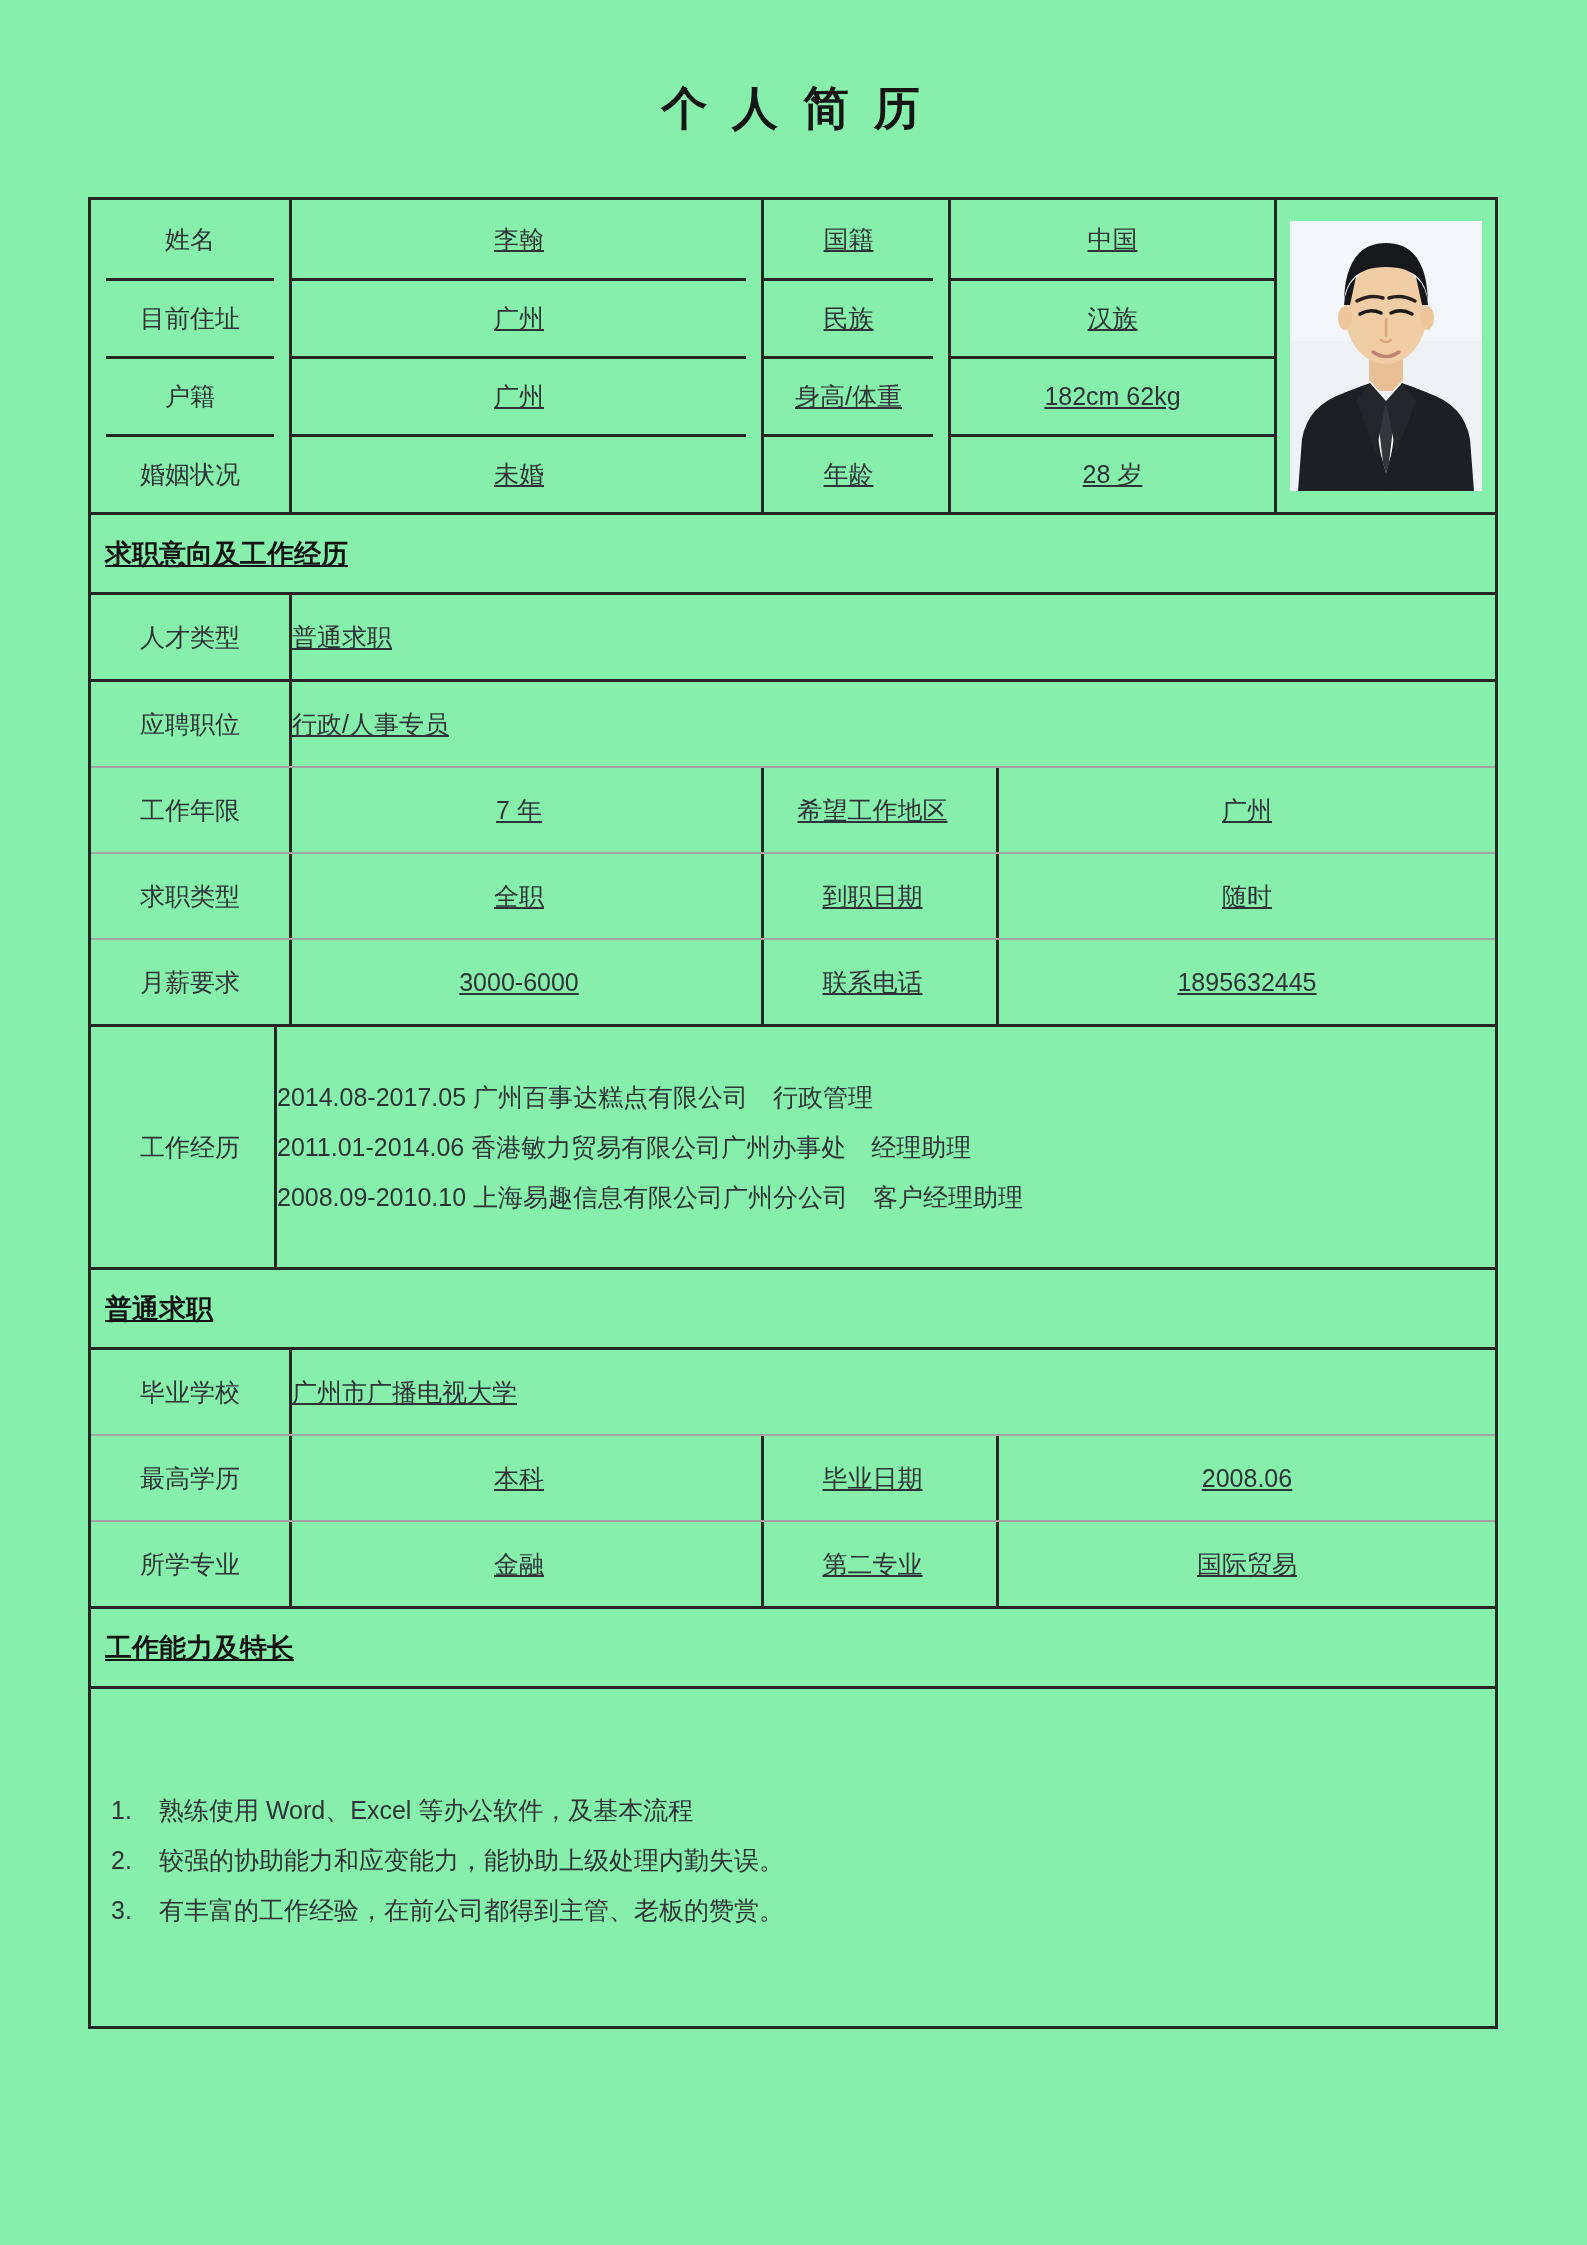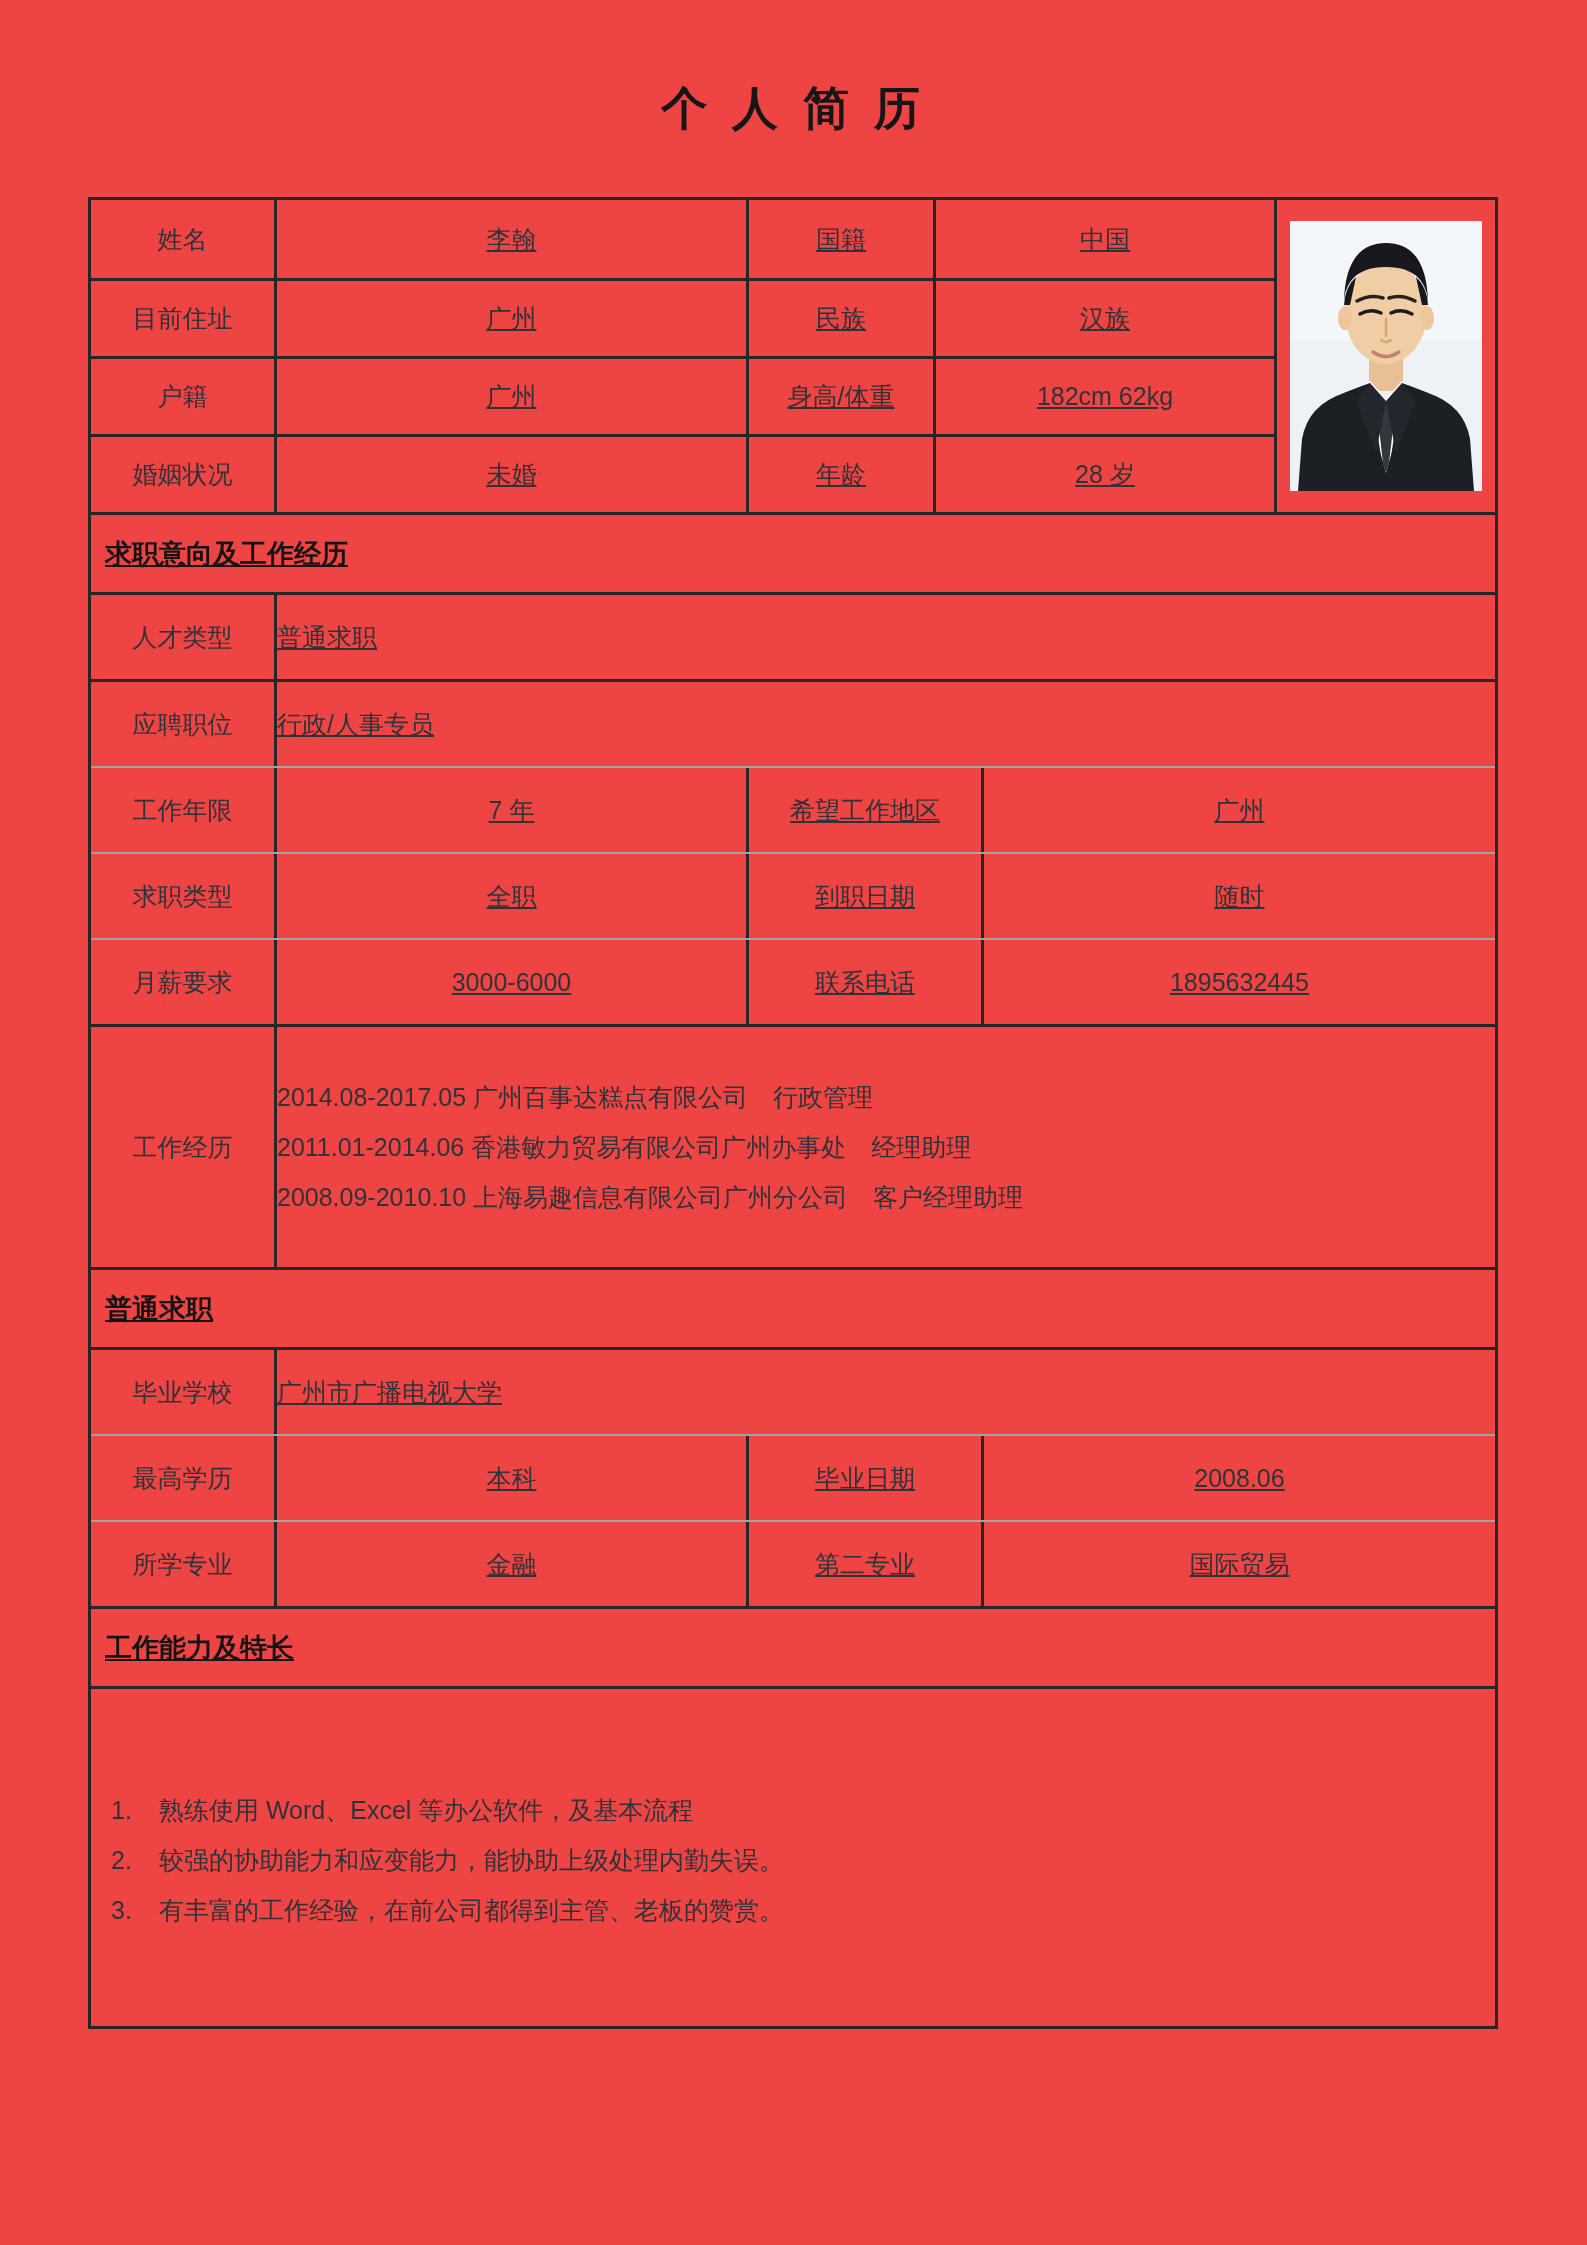--- a/index.html
+++ b/index.html
@@ -1,19 +1,19 @@
 <!DOCTYPE html>
 <html><head>
 <meta charset="utf-8">
 <style>
   html,body { margin:0; padding:0; background:#ffffff; }
   .page {
     position:relative;
     width:1587px; height:2245px;
-    background:#ef4444;
+    background:#86efac;
     font-family:"Liberation Sans","DejaVu Sans",sans-serif;
     color:#2f3338;
     overflow:hidden;
   }
   .title {
     position:absolute; top:78px; left:0; width:100%;
     text-align:center;
     font-size:46px; font-weight:bold; color:#161616;
     letter-spacing:6px;
   }
@@ -29,21 +29,21 @@
   .rowExp { grid-template-columns:183px 1fr; height:240px; border-top:3px solid #262626; }
   .secHdr {
     height:80px; border-top:3px solid #262626;
     display:flex; align-items:center; padding-left:14px;
     font-weight:bold; font-size:27px; color:#141414;
     box-sizing:border-box;
     text-decoration:underline;
   }
   .c {
     display:flex; align-items:center; justify-content:center;
-    font-size:25px; box-sizing:border-box; overflow:hidden;
+    font-size:25px; box-sizing:border-box; overflow:hidden;margin-left:15px;
   }
   .cl { justify-content:flex-start; }
   .bl { border-left:3px solid #262626;text-decoration:underline; }
   .bt { border-top:3px solid #262626; }
   .photoCell {
     grid-column:5; grid-row:1/5;
     border-left:3px solid #262626;
     display:flex; align-items:center; justify-content:center;
     box-sizing:border-box;
   }

